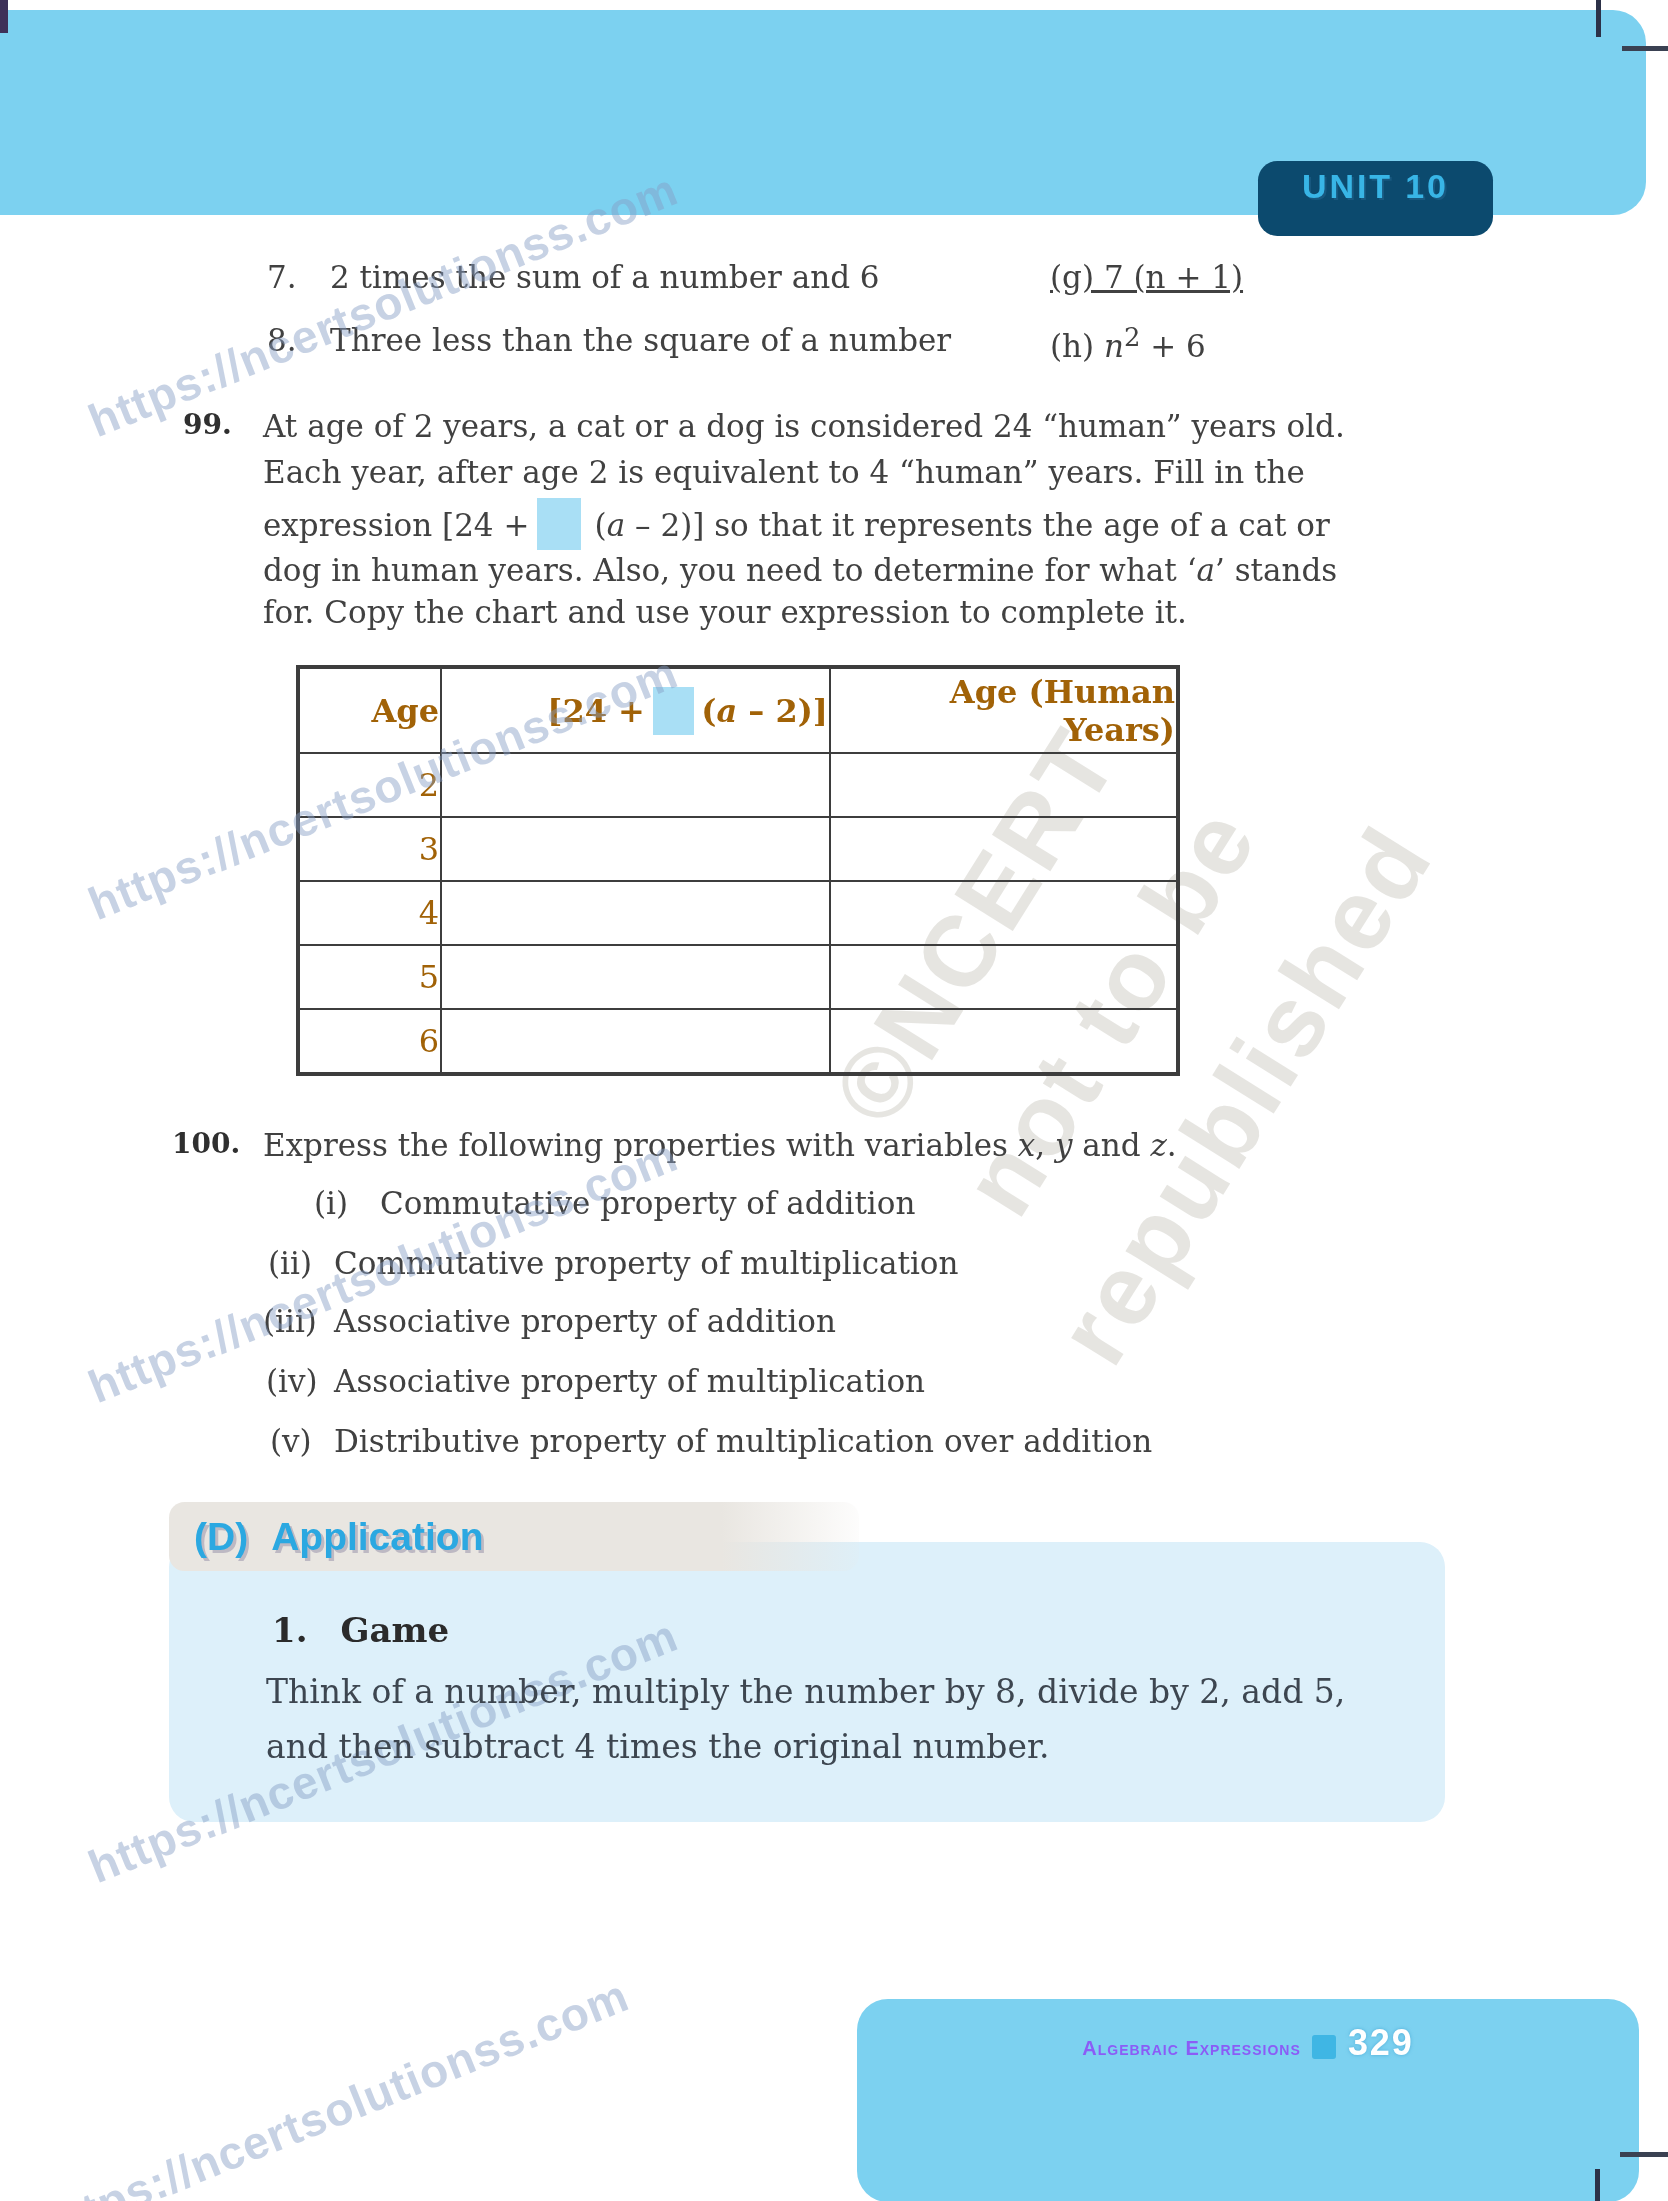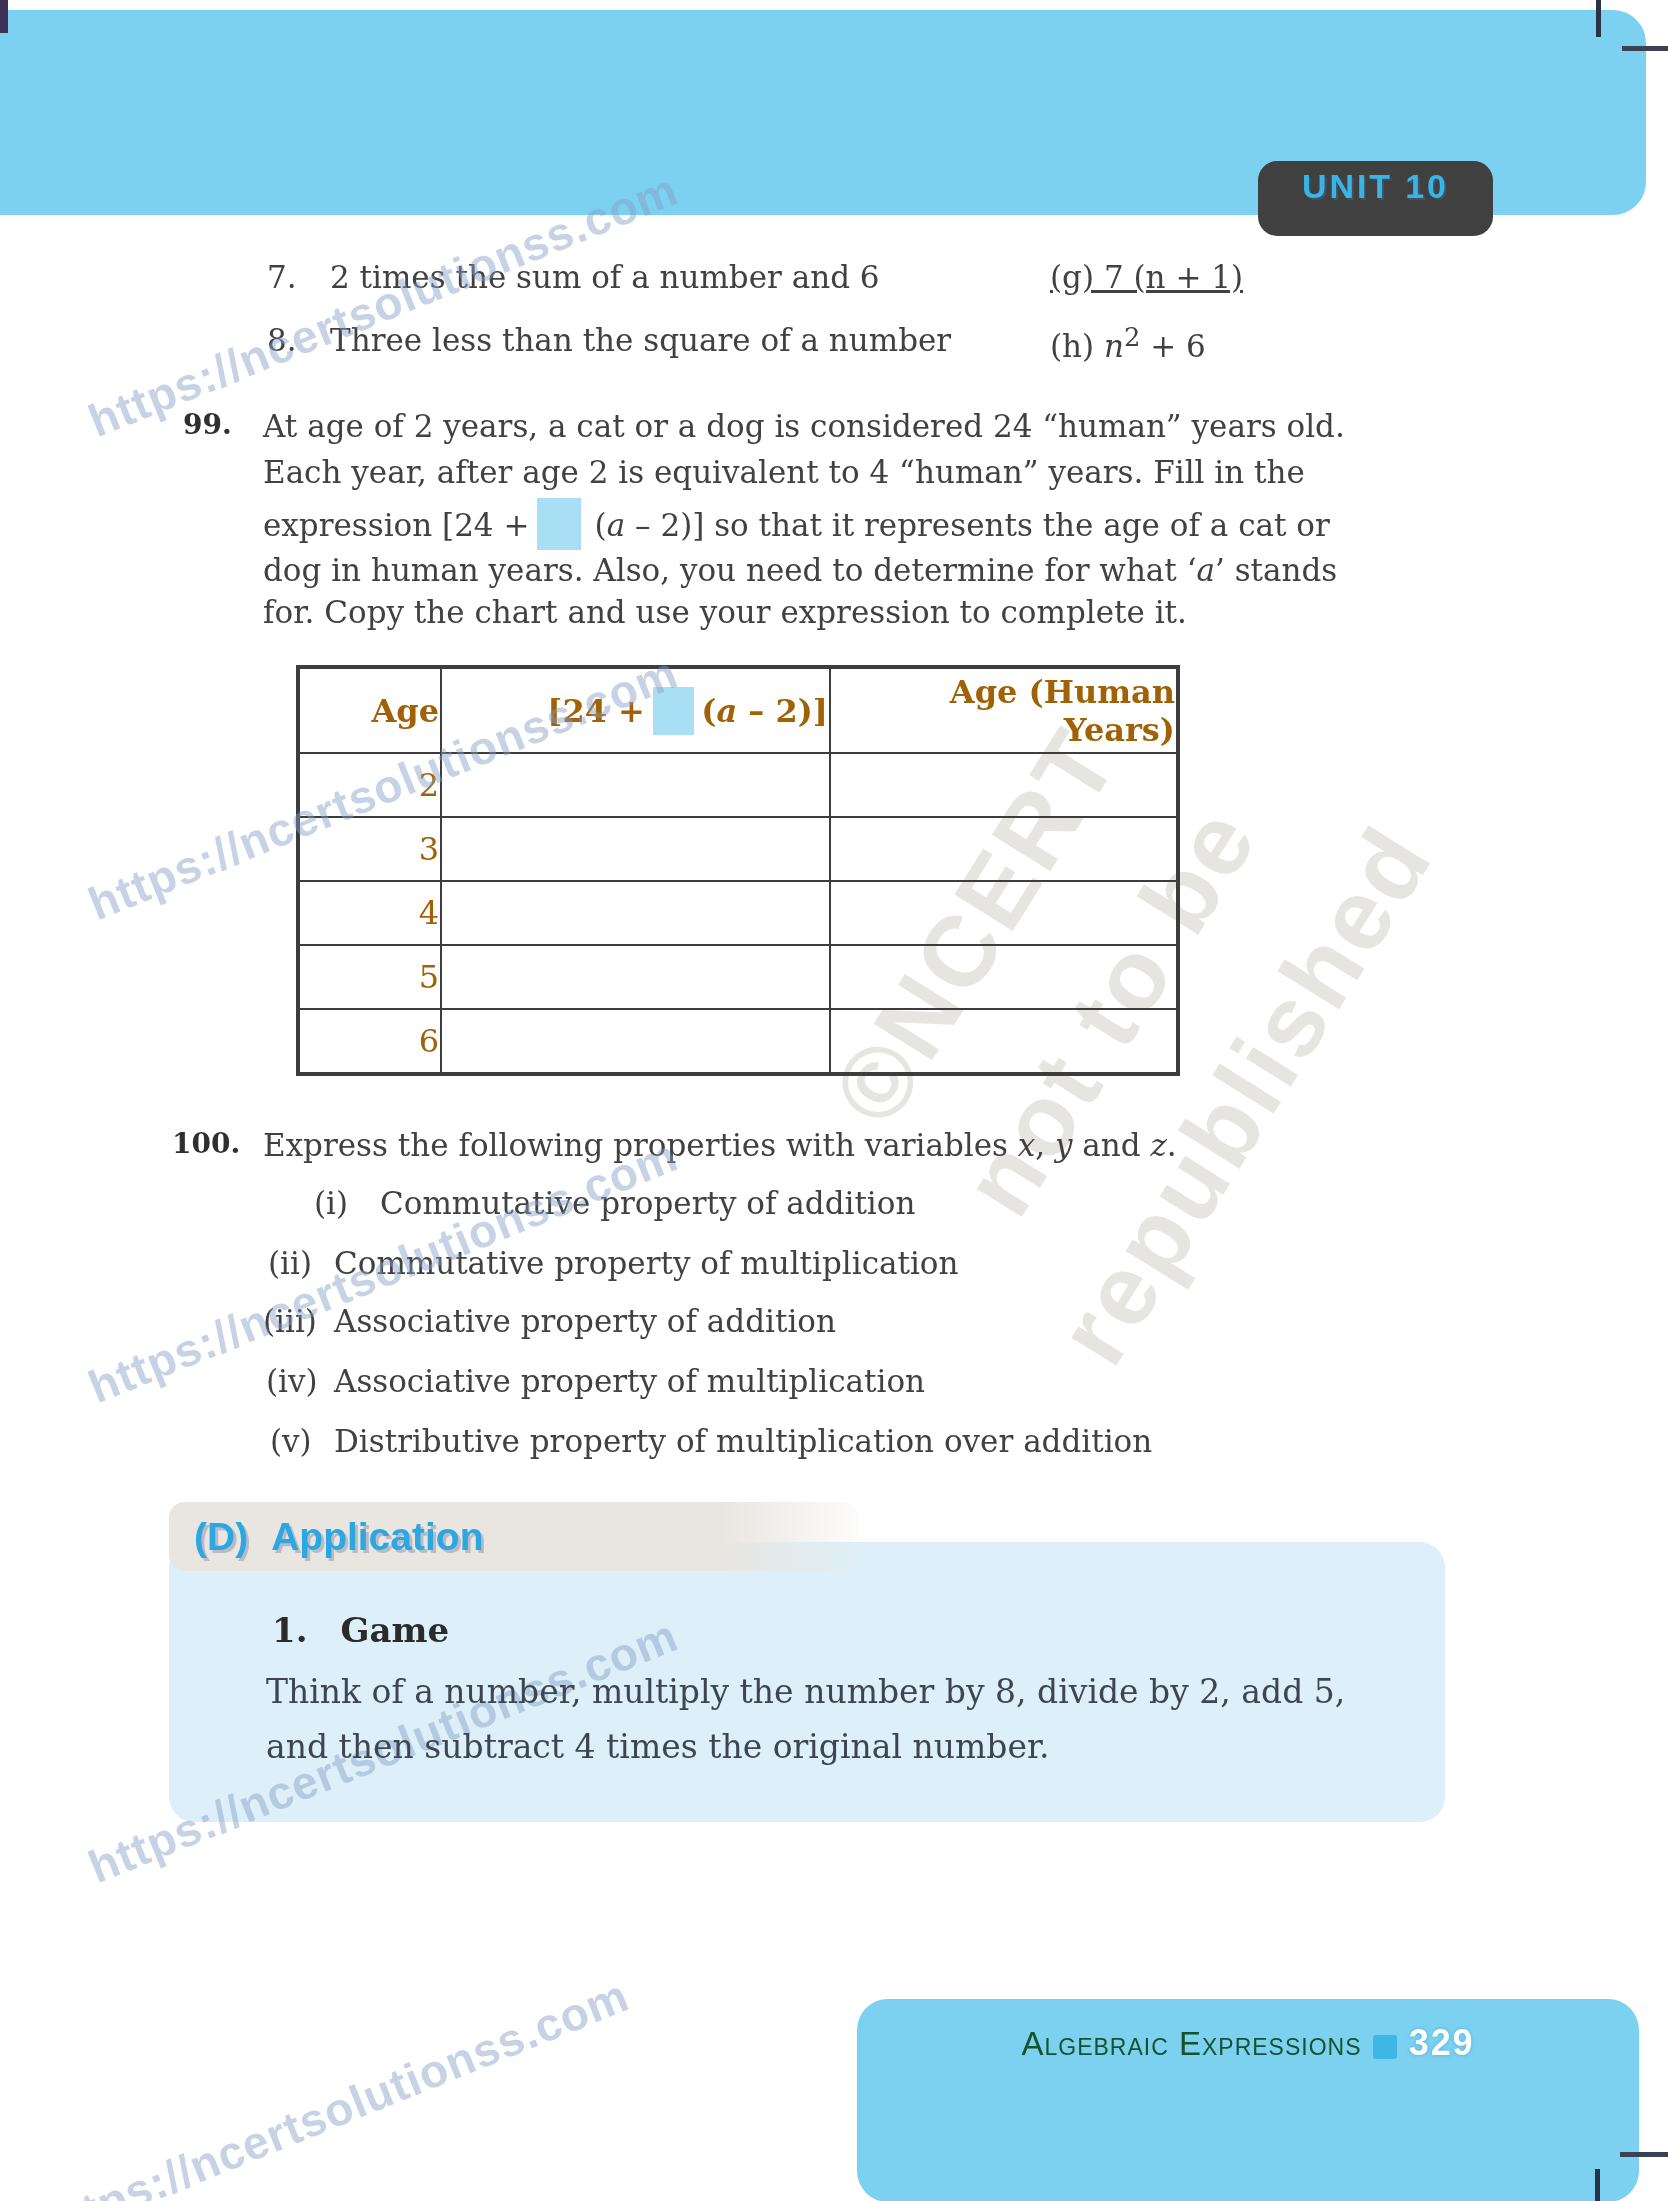--- a/index.html
+++ b/index.html
@@ -4,21 +4,21 @@
 <style>
   html,body{margin:0;padding:0;background:#e8e8e8;}
   #page{
     position:relative;width:1668px;height:2201px;background:#ffffff;
     overflow:hidden;font-family:"DejaVu Serif",serif;color:#414141;
   }
   
   #top-band{position:absolute;left:0;top:9.7px;width:1646px;height:205px;
     background:#7CD1F0;border-radius:0 33px 33px 0;z-index:1;}
   #unit-tab{position:absolute;left:1258px;top:161px;width:235px;height:75px;
-    background:#404040;border-radius:19.3px;z-index:2;display:flex;justify-content:center;}
+    background:#0c4a6e;border-radius:19.3px;z-index:2;display:flex;justify-content:center;}
   #unit-tab span{
     font-family:"Liberation Sans",sans-serif;font-weight:bold;font-size:34px;
     color:#38B5E6;letter-spacing:2.9px;margin-top:5.8px;
     text-shadow:1.9px 1.9px 0 rgba(60,130,180,0.25);}
   
   .crop{position:absolute;z-index:6;}
   #crop-tl{left:0;top:0;width:7.7px;height:33px;background:#3E3158;}
   #crop-tr-v{left:1596px;top:0;width:4.8px;height:37px;background:#2C3148;}
   #crop-tr-h{left:1622px;top:46px;width:46px;height:4.8px;background:#3A4152;}
   #crop-br-h{left:1620px;top:2152px;width:48px;height:4.8px;background:#3A4152;}
@@ -61,22 +61,22 @@
     background:#DDF0FA;border-radius:25px;z-index:2;}
   #game-heading{position:absolute;left:272px;top:1610px;z-index:3;white-space:nowrap;
     font-weight:bold;font-size:34px;color:#2b2b2b;}
   #game-heading .t{margin-left:33px;}
   .game-line{position:absolute;white-space:nowrap;z-index:3;font-size:33px;color:#3d4650;}
   
   #footer-block{position:absolute;left:857px;top:1999px;width:782px;height:203px;
     background:#7CD1F0;border-radius:31px;z-index:1;}
   #footer-line{position:absolute;left:857px;top:2022px;width:782px;text-align:center;
     z-index:2;white-space:nowrap;}
-  #footer-line .sec{font-family:"Liberation Sans",sans-serif;font-weight:normal;font-size:33px;
-    font-variant:small-caps;letter-spacing:1px;color:#14532d;}
+  #footer-line .sec{font-family:"Liberation Sans",sans-serif;font-weight:bold;font-size:20px;
+    font-variant:small-caps;letter-spacing:1px;color:#8b5cf6;}
   #footer-line .sq{display:inline-block;width:24px;height:24px;background:#3FB6E4;
     border-radius:2.9px;margin:0 11.6px;vertical-align:-3.9px;}
   #footer-line .pg{font-family:"Liberation Sans",sans-serif;font-weight:bold;font-size:36px;
     color:#ffffff;letter-spacing:1.9px;text-shadow:0 0 3.9px rgba(50,150,200,0.6);}
 </style>
 </head>
 <body>
 
 <div id="page">
 

